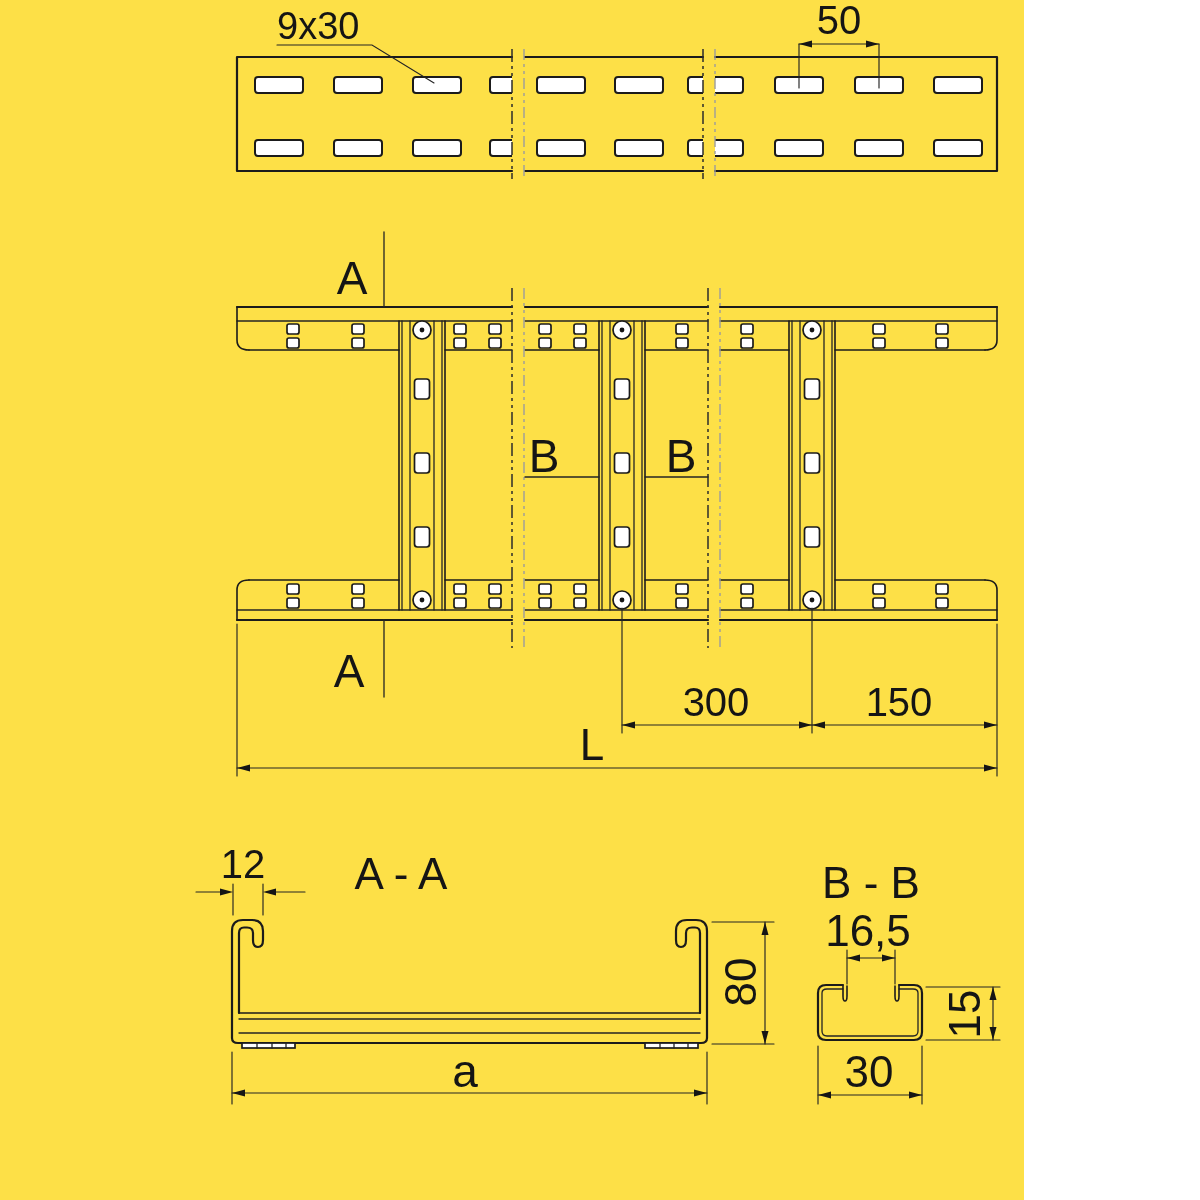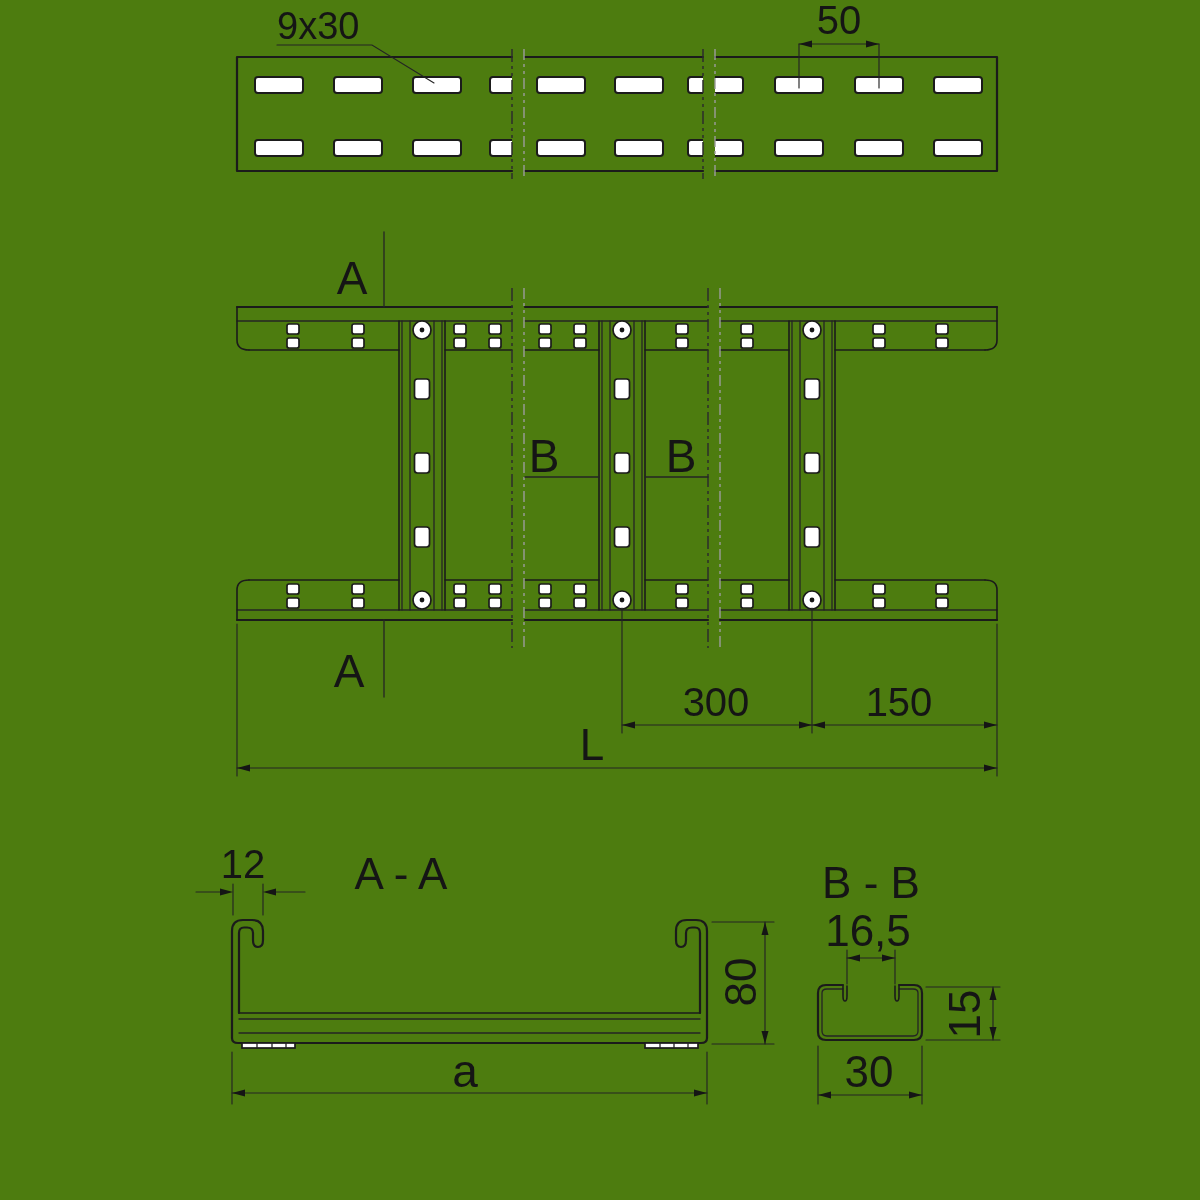--- a/index.html
+++ b/index.html
@@ -1,16 +1,16 @@
 <!DOCTYPE html>
 <html><head>
 <meta charset="utf-8">
 <style>
   html,body{margin:0;padding:0;background:#ffffff;width:1200px;height:1200px;overflow:hidden;}
-  .stage{position:relative;width:1200px;height:1200px;background:#4d7c0f;}
+  .stage{position:relative;width:1024px;height:1200px;background:#fde047;}
   svg{position:absolute;left:0;top:0;}
   .outline{fill:none;stroke:#1b1b1b;stroke-width:2.2;stroke-linecap:round;stroke-linejoin:round;}
   .outline2{fill:none;stroke:#1b1b1b;stroke-width:1.6;stroke-linecap:round;}
   .thin{fill:none;stroke:#242424;stroke-width:1.3;stroke-linecap:round;}
   .dim{fill:none;stroke:#242424;stroke-width:1.15;stroke-linecap:round;}
   .slot{fill:#ffffff;stroke:#1b1b1b;stroke-width:2;}
   .hole{fill:#ffffff;stroke:#1b1b1b;stroke-width:1.7;}
   .pairsq{fill:#ffffff;stroke:#1b1b1b;stroke-width:1.7;}
   .brk1{fill:none;stroke:#2d2d2d;stroke-width:1.5;stroke-dasharray:13 4 3 4 3 4;}
   .brk2{fill:none;stroke:#9c9c9c;stroke-width:1.4;stroke-dasharray:11 4 3 4 3 4;}

